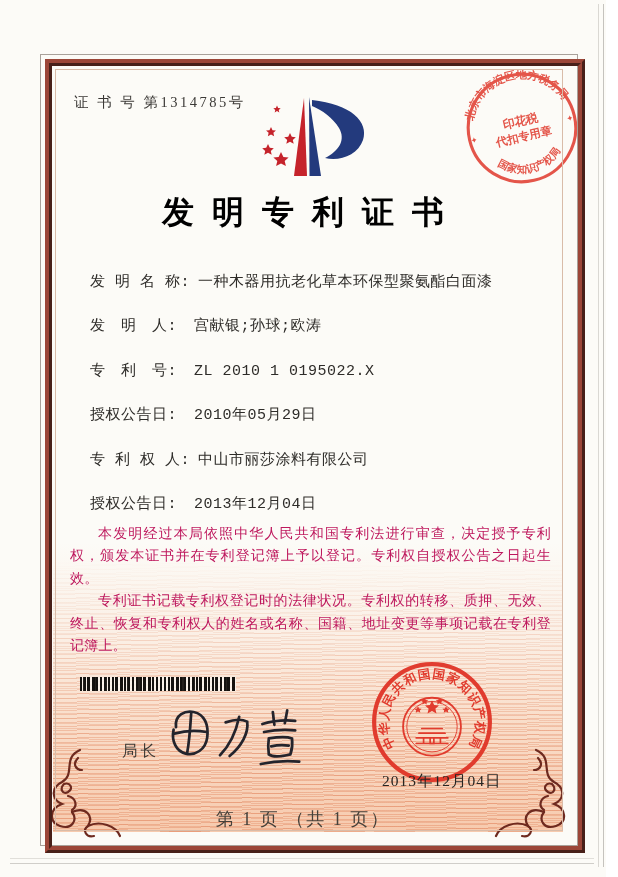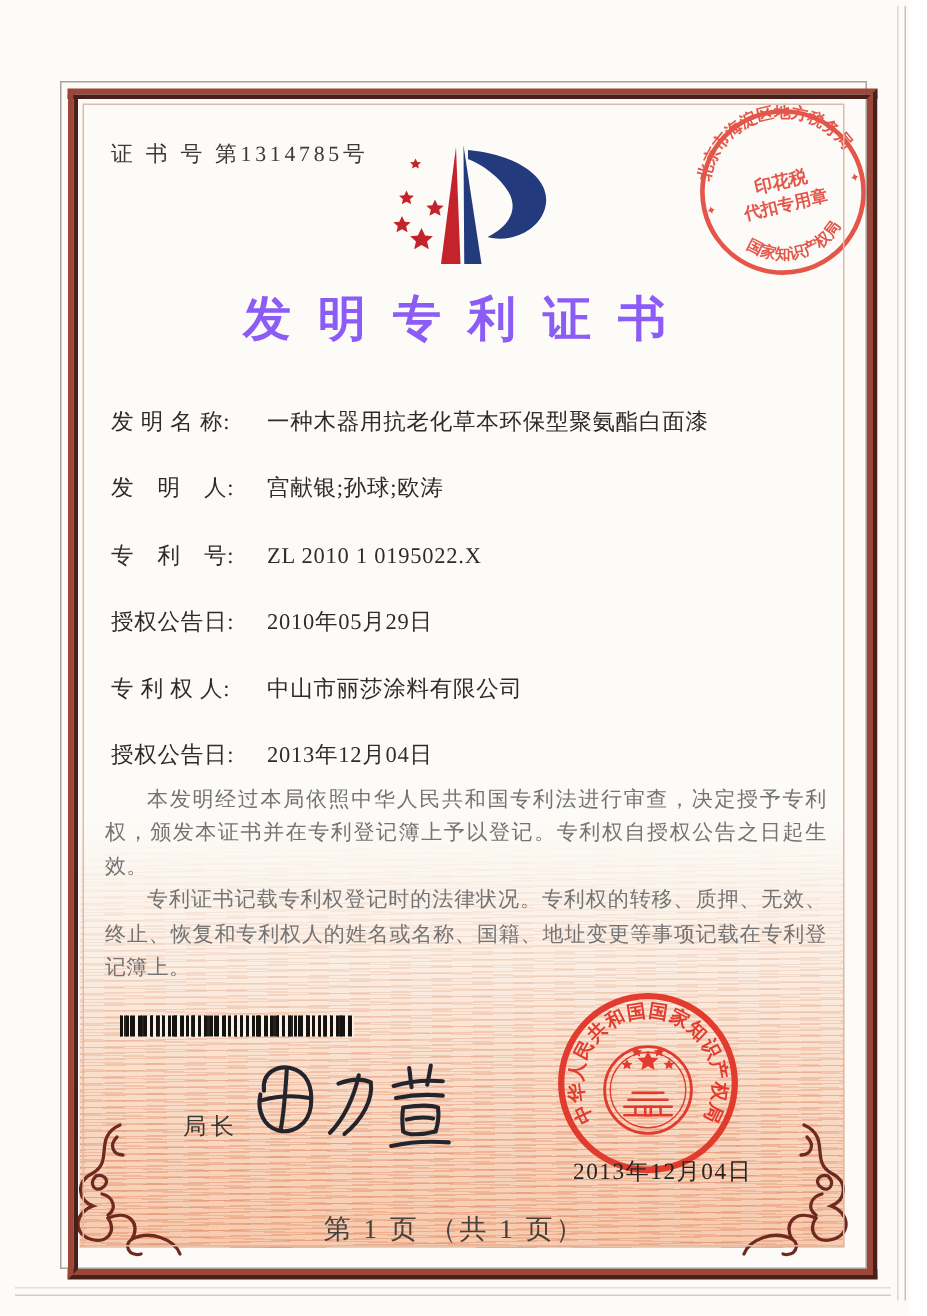--- a/index.html
+++ b/index.html
@@ -32,28 +32,28 @@
     -webkit-mask-image:linear-gradient(180deg,transparent 0%,transparent 32%,rgba(0,0,0,.55) 58%,#000 82%);
     mask-image:linear-gradient(180deg,transparent 0%,transparent 32%,rgba(0,0,0,.55) 58%,#000 82%);}
   
   .cert-no{position:absolute;left:74px;top:93px;font-size:14.5px;letter-spacing:2.5px;
     color:#3b3936;z-index:4;font-weight:500;}
   .logo{position:absolute;left:233px;top:88px;width:152px;height:100px;z-index:4;}
   .tax-stamp{position:absolute;left:460px;top:66px;width:124px;height:124px;z-index:5;
     transform:rotate(-13deg);opacity:.92;}
   .title{position:absolute;left:0;top:191px;width:100%;text-align:center;z-index:4;
     font-size:32px;font-weight:700;letter-spacing:18px;padding-left:18px;
-    box-sizing:border-box;color:#8b5cf6;}
-  .fields{position:absolute;left:74px;top:272px;width:470px;z-index:4;}
+    box-sizing:border-box;color:#000000;}
+  .fields{position:absolute;left:90px;top:272px;width:470px;z-index:4;font-family:Liberation Mono, monospace;}
   .field-row{height:44.4px;font-size:15px;letter-spacing:.5px;color:#2e2c29;
     white-space:nowrap;font-weight:500;}
   .field-row .lb{display:inline-block;min-width:96px;}
   .field-row .val{margin-left:8px;}
   .body-text{position:absolute;left:70px;top:523px;width:481px;z-index:4;
-    font-size:14px;line-height:22.4px;text-align:justify;letter-spacing:.2px;color:#737373;}
+    font-size:14px;line-height:22.4px;text-align:justify;letter-spacing:.2px;color:#be185d;}
   .body-text p{margin:0;text-indent:2em;}
   .barcode{position:absolute;left:80px;top:677px;width:156px;height:14px;z-index:4;
     background:
       repeating-linear-gradient(90deg,#15120f 0 2px,transparent 2px 4px),
       repeating-linear-gradient(90deg,#15120f 0 1px,transparent 1px 7px),
       repeating-linear-gradient(90deg,transparent 0 3px,#26221e 3px 5px,transparent 5px 11px);
     background-color:rgba(250,246,240,.8);}
   .sig-title{position:absolute;left:122px;top:741px;font-size:15.5px;letter-spacing:3px;
     color:#3a3834;z-index:6;}
   .signature{position:absolute;left:152px;top:700px;width:168px;height:76px;z-index:6;}

